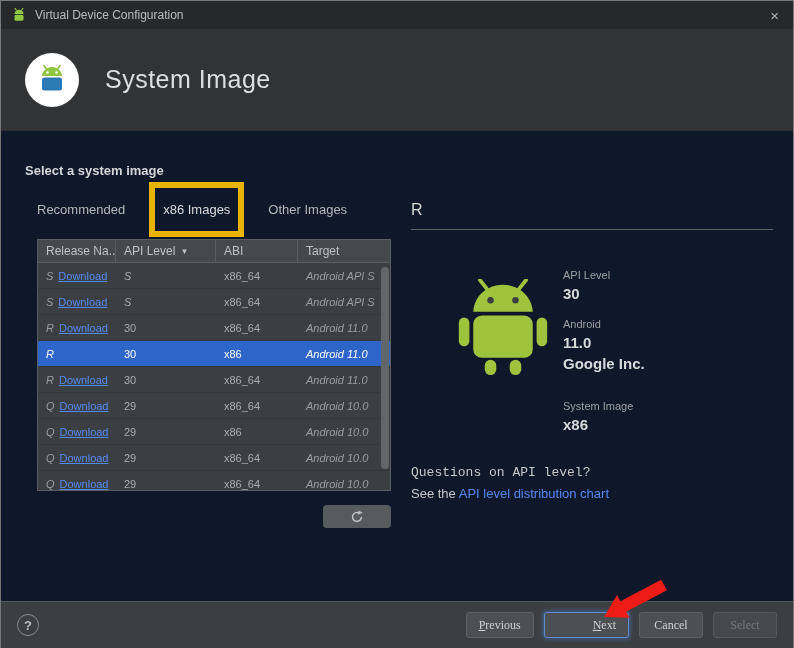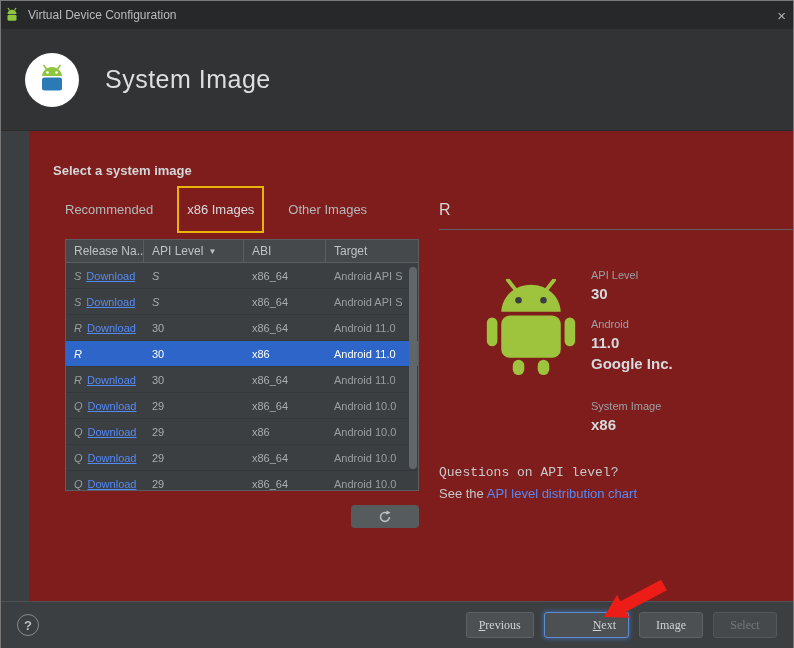--- a/index.html
+++ b/index.html
@@ -6,52 +6,52 @@
   html,body { width:794px; height:648px; }
   body {
     font-family:"Liberation Sans", sans-serif;
     background:#3c3f41;
     overflow:hidden;
     position:relative;
   }
   .dialog { width:794px; height:648px; border:1px solid #787878; position:relative; background:#3c3f41; }
 
   
-  .titlebar { height:28px; background:#26282a; display:flex; align-items:center; padding:0 3px; gap:8px; }
+  .titlebar { height:28px; background:#26282a; display:flex; align-items:center; padding:0 10px; gap:8px; }
   .tb-icon { width:16px; height:16px; display:flex; }
   .tb-title { font-size:12px; color:#b9bcbe; }
   .tb-close { margin-left:auto; color:#b0b3b5; font-size:15px; cursor:pointer; padding:0 4px; }
 
   
   .hero { height:102px; background:#313335; border-bottom:1px solid #2a2c2e; display:flex; align-items:center; padding-left:24px; gap:26px; }
   .hero-logo { width:54px; height:54px; background:#ffffff; border-radius:50%; display:flex; align-items:center; justify-content:center; }
   .hero-title { font-size:25px; font-weight:400; color:#dcdee0; letter-spacing:0.5px; }
 
   
-  .main { position:relative; height:470px; background:#7f1d1d;margin-left:28px; }
+  .main { position:relative; height:470px; background:#0f172a; }
   .section-title { position:absolute; left:24px; top:32px; font-size:13px; font-weight:bold; color:#d4d6d8; }
 
   .tabs { position:absolute; left:28px; top:60px; height:36px; display:flex; align-items:center; gap:16px; }
   .tab { font-size:13px; color:#b4b8ba; padding:4px 8px; cursor:pointer; white-space:nowrap; }
   .tab-selected { color:#dadcde; }
-  .tab-annotated { border:2px solid #eab308; padding:14px 8px; }
+  .tab-annotated { border:6px solid #eab308; padding:14px 8px; }
 
   
   .table { position:absolute; left:36px; top:108px; width:354px; height:252px; border:1px solid #5a5e60; background:#3c3f41; overflow:hidden; }
   .thead { display:flex; height:23px; background:#45494b; border-bottom:1px solid #5a5e60; }
   .th { display:flex; align-items:center; padding-left:8px; font-size:12px; color:#bec2c4; border-right:1px solid #595d5f; cursor:pointer; white-space:nowrap; overflow:hidden; }
   .th:last-child { border-right:none; }
   .sort { font-size:8px; margin-left:5px; color:#bec2c4; }
   .tr { display:flex; height:26px; align-items:center; border-bottom:1px solid #35383a; cursor:pointer; }
   .td { padding-left:8px; font-size:11px; color:#a9adaf; white-space:nowrap; overflow:hidden; }
   .w0 { width:78px; } .w1 { width:100px; } .w2 { width:82px; } .w3 { flex:1; }
   .rel { font-style:italic; color:#9a9ea0; margin-right:5px; }
   .dl { color:#548af7; text-decoration:underline; cursor:pointer; }
   .it { font-style:italic; }
-  .target { color:#9a9ea0; }
+  .target { font-style:italic; color:#9a9ea0; }
   .tr-selected { background:#2e65c9; }
   .tr-selected .td, .tr-selected .rel, .tr-selected .target { color:#ffffff; }
   .scrollbar { position:absolute; right:1px; top:25px; bottom:2px; width:8px; }
   .thumb { position:absolute; top:2px; left:0; width:8px; height:202px; background:#61666a; border-radius:4px; }
 
   .refresh { position:absolute; left:322px; top:374px; width:68px; height:23px; background:#565b5e; border:none; border-radius:4px; display:flex; align-items:center; justify-content:center; cursor:pointer; }
 
   
   .details { position:absolute; left:410px; top:70px; width:362px; height:330px; }
   .d-title { font-size:16px; color:#d4d6d8; }
@@ -228,21 +228,21 @@
       <div class="d-q">Questions on API level?</div>
       <div class="d-links"><span>See the </span><a class="link">API level distribution chart</a></div>
     </aside>
   </section>
 
   <footer class="footer">
     <div class="help">?</div>
     <div class="btns">
       <button class="btn mnemonic"><span style="text-decoration: underline;">P</span>revious</button>
       <button class="btn next mnemonic"><span style="text-decoration: underline;">N</span>ext</button>
-      <button class="btn">Image</button>
+      <button class="btn">Cancel</button>
       <button class="btn disabled">Select</button>
     </div>
   </footer>
 
   <svg class="arrow" width="72" height="48" viewBox="0 0 72 48">
     <polygon points="5,40 18,18 21.4,24.2 62.1,2.8 67.9,13.3 27.2,34.7 30.5,40.8" fill="#ed1c16"></polygon>
   </svg>
 
 </div>
 

